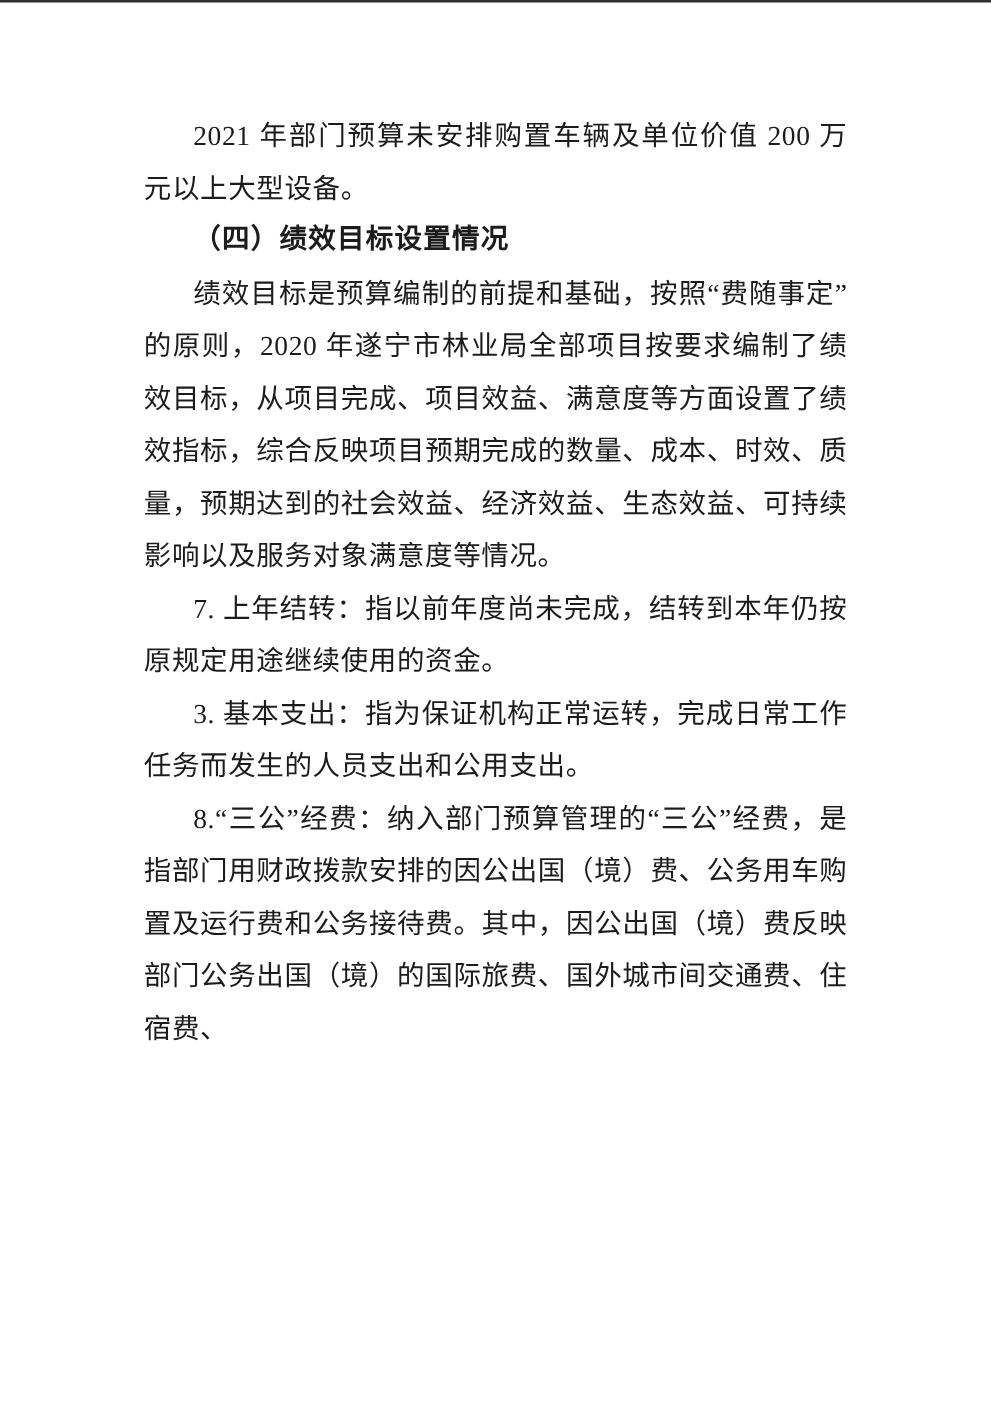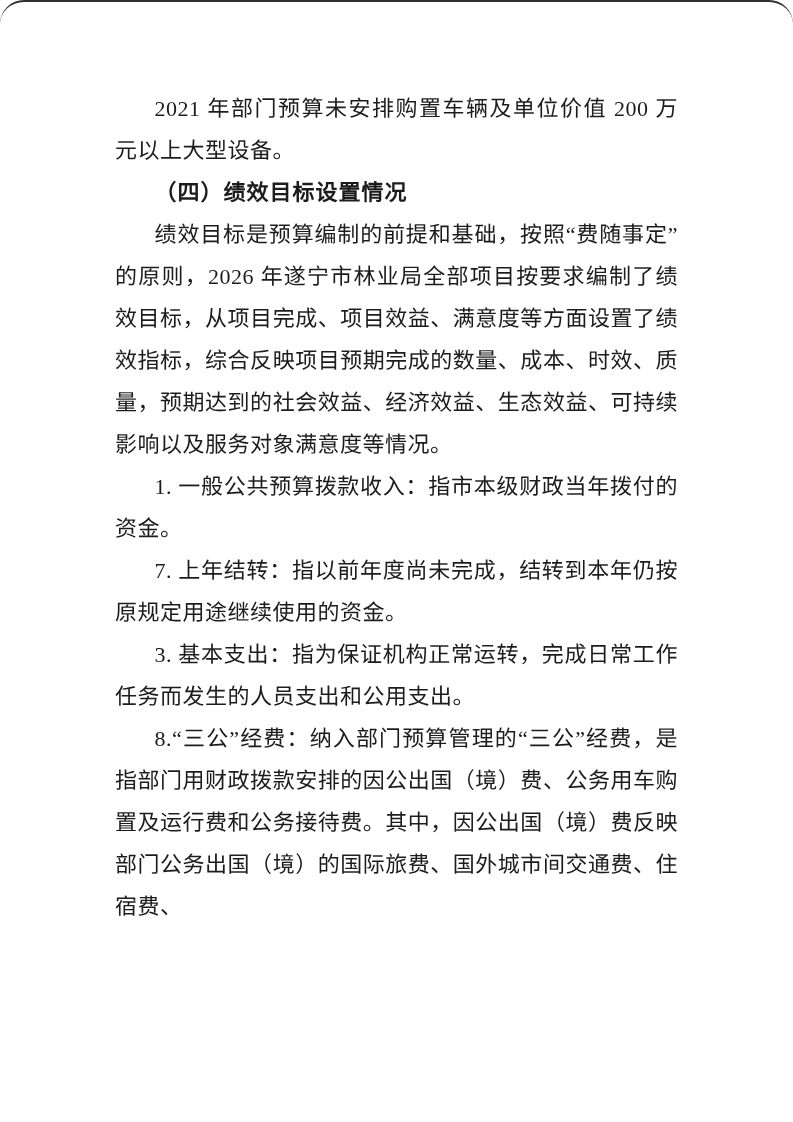--- a/index.html
+++ b/index.html
@@ -11,45 +11,43 @@
     position: relative;
     width: 793px;
     height: 1122px;
     box-sizing: border-box;
     background: #ffffff;
     border-top: 2px solid #2f2f2f;
     padding: 86px 115px 0 115px;
     overflow: hidden;
     font-family: "Liberation Serif", "DejaVu Serif", serif;
     color: #1c1c1c;
-    border-radius: 24px;
   }
   .doc-body p {
     margin: 0;
     font-size: 22px;
     line-height: 42px;
     text-align: justify;
     text-align-last: left;
     text-indent: 1.8em;
     letter-spacing: 0.5px;
     word-break: break-all;
   }
   .doc-body p.heading {
-    font-family: Liberation Serif, serif;
+    font-family: Liberation Mono, monospace;
     font-weight: bold;
     text-align: right;
     letter-spacing: 1px;
   }
 </style>
 </head>
 <body>
 
 <div class="page">
   <div class="doc-body" id="doc-body">
       <p>2021 年部门预算未安排购置车辆及单位价值 200 万元以上大型设备。</p>
       <p class="heading">（四）绩效目标设置情况</p>
-      <p>绩效目标是预算编制的前提和基础，按照“费随事定”的原则，2026 年遂宁市林业局全部项目按要求编制了绩效目标，从项目完成、项目效益、满意度等方面设置了绩效指标，综合反映项目预期完成的数量、成本、时效、质量，预期达到的社会效益、经济效益、生态效益、可持续影响以及服务对象满意度等情况。</p>
-      <p>1. 一般公共预算拨款收入：指市本级财政当年拨付的资金。</p>
+      <p>绩效目标是预算编制的前提和基础，按照“费随事定”的原则，2020 年遂宁市林业局全部项目按要求编制了绩效目标，从项目完成、项目效益、满意度等方面设置了绩效指标，综合反映项目预期完成的数量、成本、时效、质量，预期达到的社会效益、经济效益、生态效益、可持续影响以及服务对象满意度等情况。</p>
       <p>7. 上年结转：指以前年度尚未完成，结转到本年仍按原规定用途继续使用的资金。</p>
       <p>3. 基本支出：指为保证机构正常运转，完成日常工作任务而发生的人员支出和公用支出。</p>
       <p>8.“三公”经费：纳入部门预算管理的“三公”经费，是指部门用财政拨款安排的因公出国（境）费、公务用车购置及运行费和公务接待费。其中，因公出国（境）费反映部门公务出国（境）的国际旅费、国外城市间交通费、住宿费、</p>
     </div>
 </div>
 
 </body></html>

